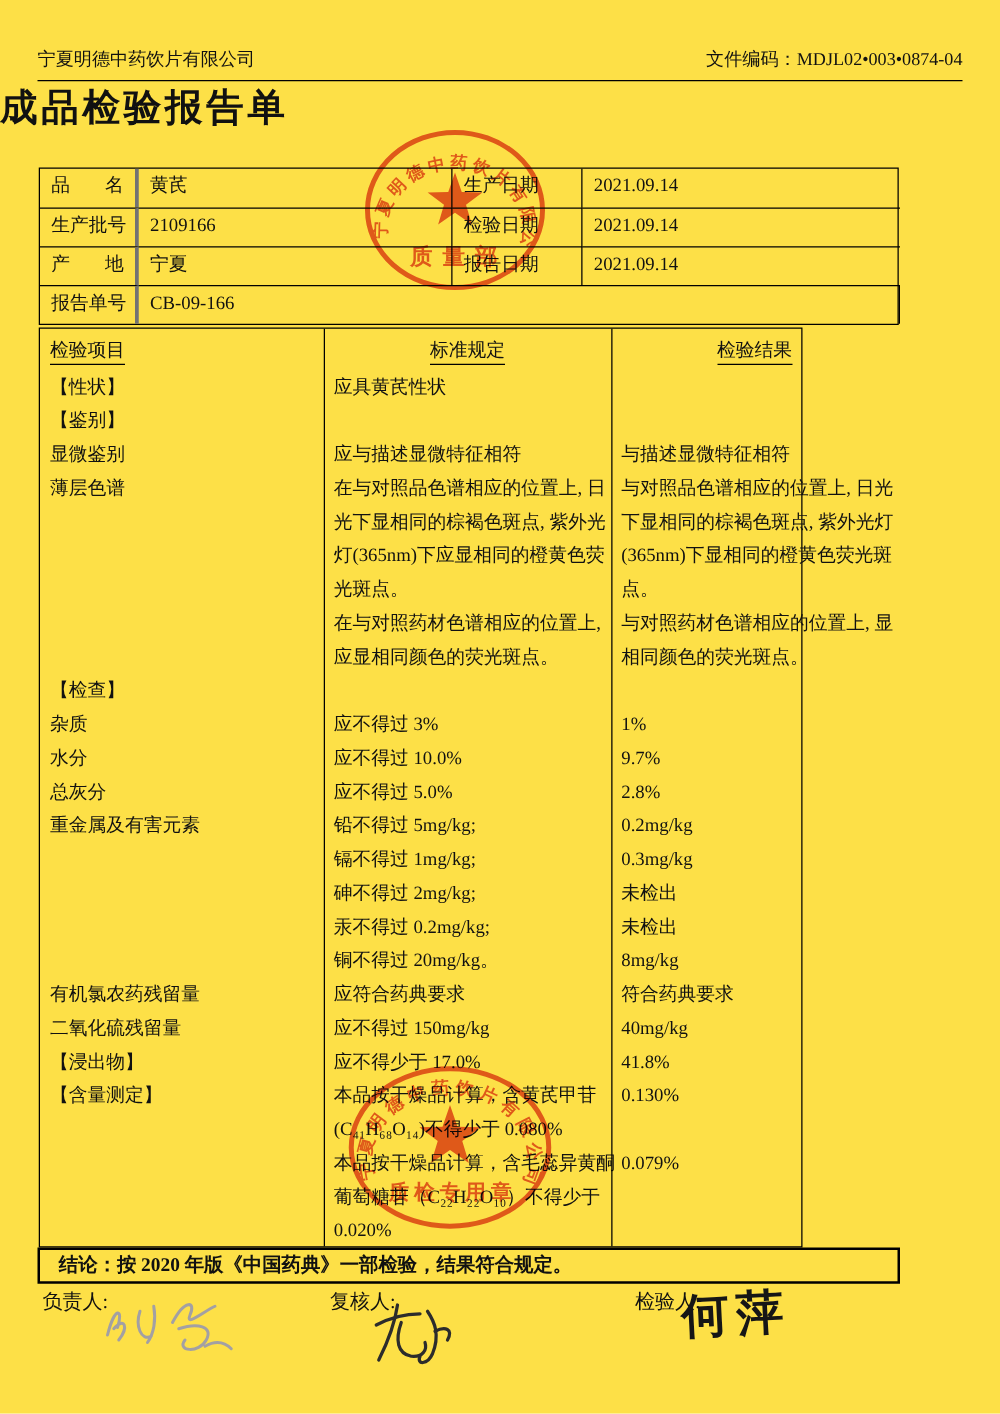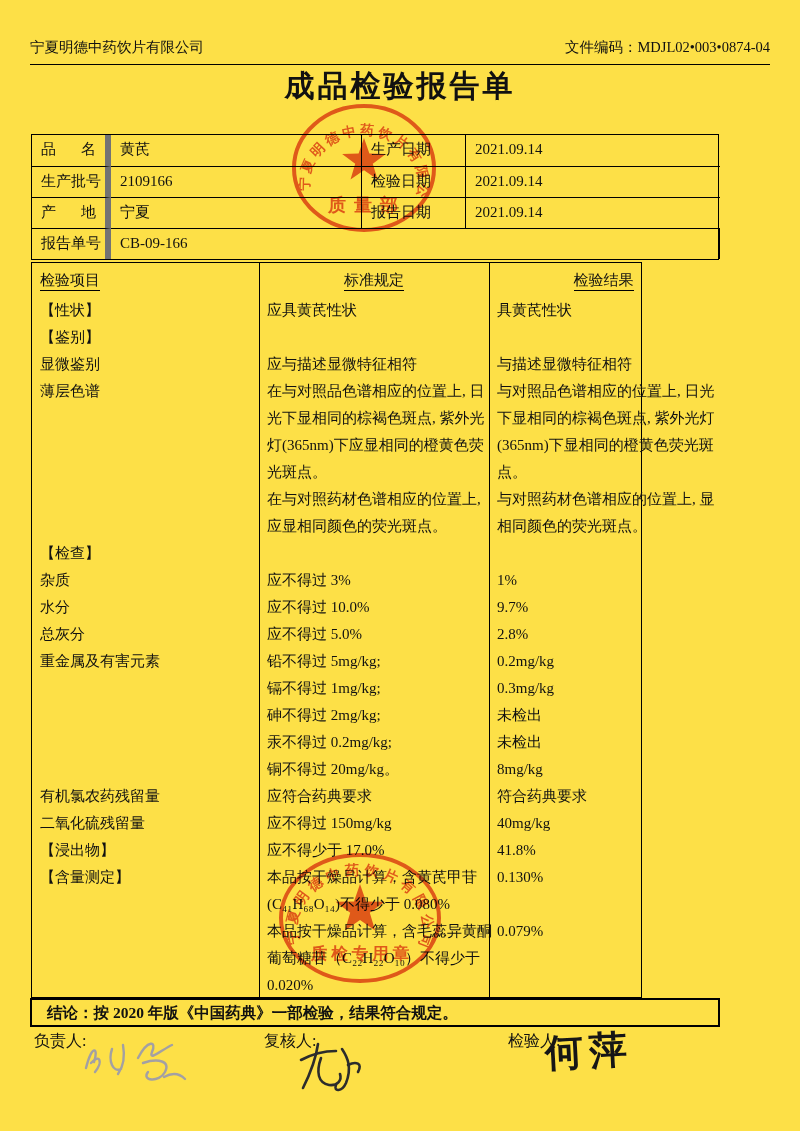--- a/index.html
+++ b/index.html
@@ -2,31 +2,31 @@
 <html><head>
 <meta charset="utf-8">
 <style>
   html,body{margin:0;padding:0;background:#fff;}
   .page{position:relative;width:800px;height:1131px;background:#fde047;overflow:hidden;
         font-family:"Liberation Serif","DejaVu Serif",serif;color:#111;}
   
   .hdr{position:absolute;left:30px;top:38px;width:740px;display:flex;
        justify-content:space-between;align-items:flex-end;font-size:14.5px;
        border-bottom:1.5px solid #000;padding-bottom:7px;}
-  .title{position:absolute;left:0;top:66px;width:800px;text-align:center;
+  .title{position:absolute;left:0;top:66px;width:800px;
          font-size:30px;font-weight:900;letter-spacing:3px;}
   
   .info-table{position:absolute;left:31px;top:134px;width:688px;
               border:1.5px solid #000;box-sizing:border-box;font-size:15px;}
   .info-row{display:grid;grid-template-columns:79px 251px 104px 254px;height:31px;}
   .info-row.span .v1{grid-column:2 / 5;}
   .ic{box-sizing:border-box;line-height:29px;padding:0 9px;white-space:nowrap;
       border-top:1px solid #000;overflow:visible;}
   .info-row:first-child .ic{border-top:none;}
-  .ic.l1{border-right:6px solid #737373;text-align:justify;text-align-last:justify;font-family:Liberation Serif, serif;}
+  .ic.l1{border-right:3px solid #737373;text-align:justify;text-align-last:justify;font-family:Liberation Serif, serif;}
   .ic.v1{border-right:1px solid #000;}
   .ic.l2{border-right:1px solid #000;}
   
   .main-table{position:absolute;left:31px;top:262px;width:611px;height:736px;
               border:1.5px solid #000;box-sizing:border-box;font-size:15px;}
   .vline{position:absolute;top:0;bottom:0;width:1px;background:#000;}
   .vline.v1{left:227px;} .vline.v2{left:457px;}
   .mt-head{display:grid;grid-template-columns:227px 230px 229px;height:34px;
            align-items:center;}
   .mt-head .h{padding:0 8px;} 
@@ -90,21 +90,20 @@
     <div class="vline v2"></div>
     <div class="mt-head">
       <div class="h"><span>检验项目</span></div>
       <div class="h c"><span>标准规定</span></div>
       <div class="h c"><span>检验结果</span></div>
     </div>
     <div id="mt-body">
         <div class="mt-row">
       <div class="mc c1">【性状】</div>
       <div class="mc c2">应具黄芪性状</div>
-      <div class="mc c3">具黄芪性状</div>
     </div>
         <div class="mt-row">
       <div class="mc c1">【鉴别】</div>
       <div class="mc c2"></div>
       <div class="mc c3"></div>
     </div>
         <div class="mt-row">
       <div class="mc c1">显微鉴别</div>
       <div class="mc c2">应与描述显微特征相符</div>
       <div class="mc c3">与描述显微特征相符</div>

